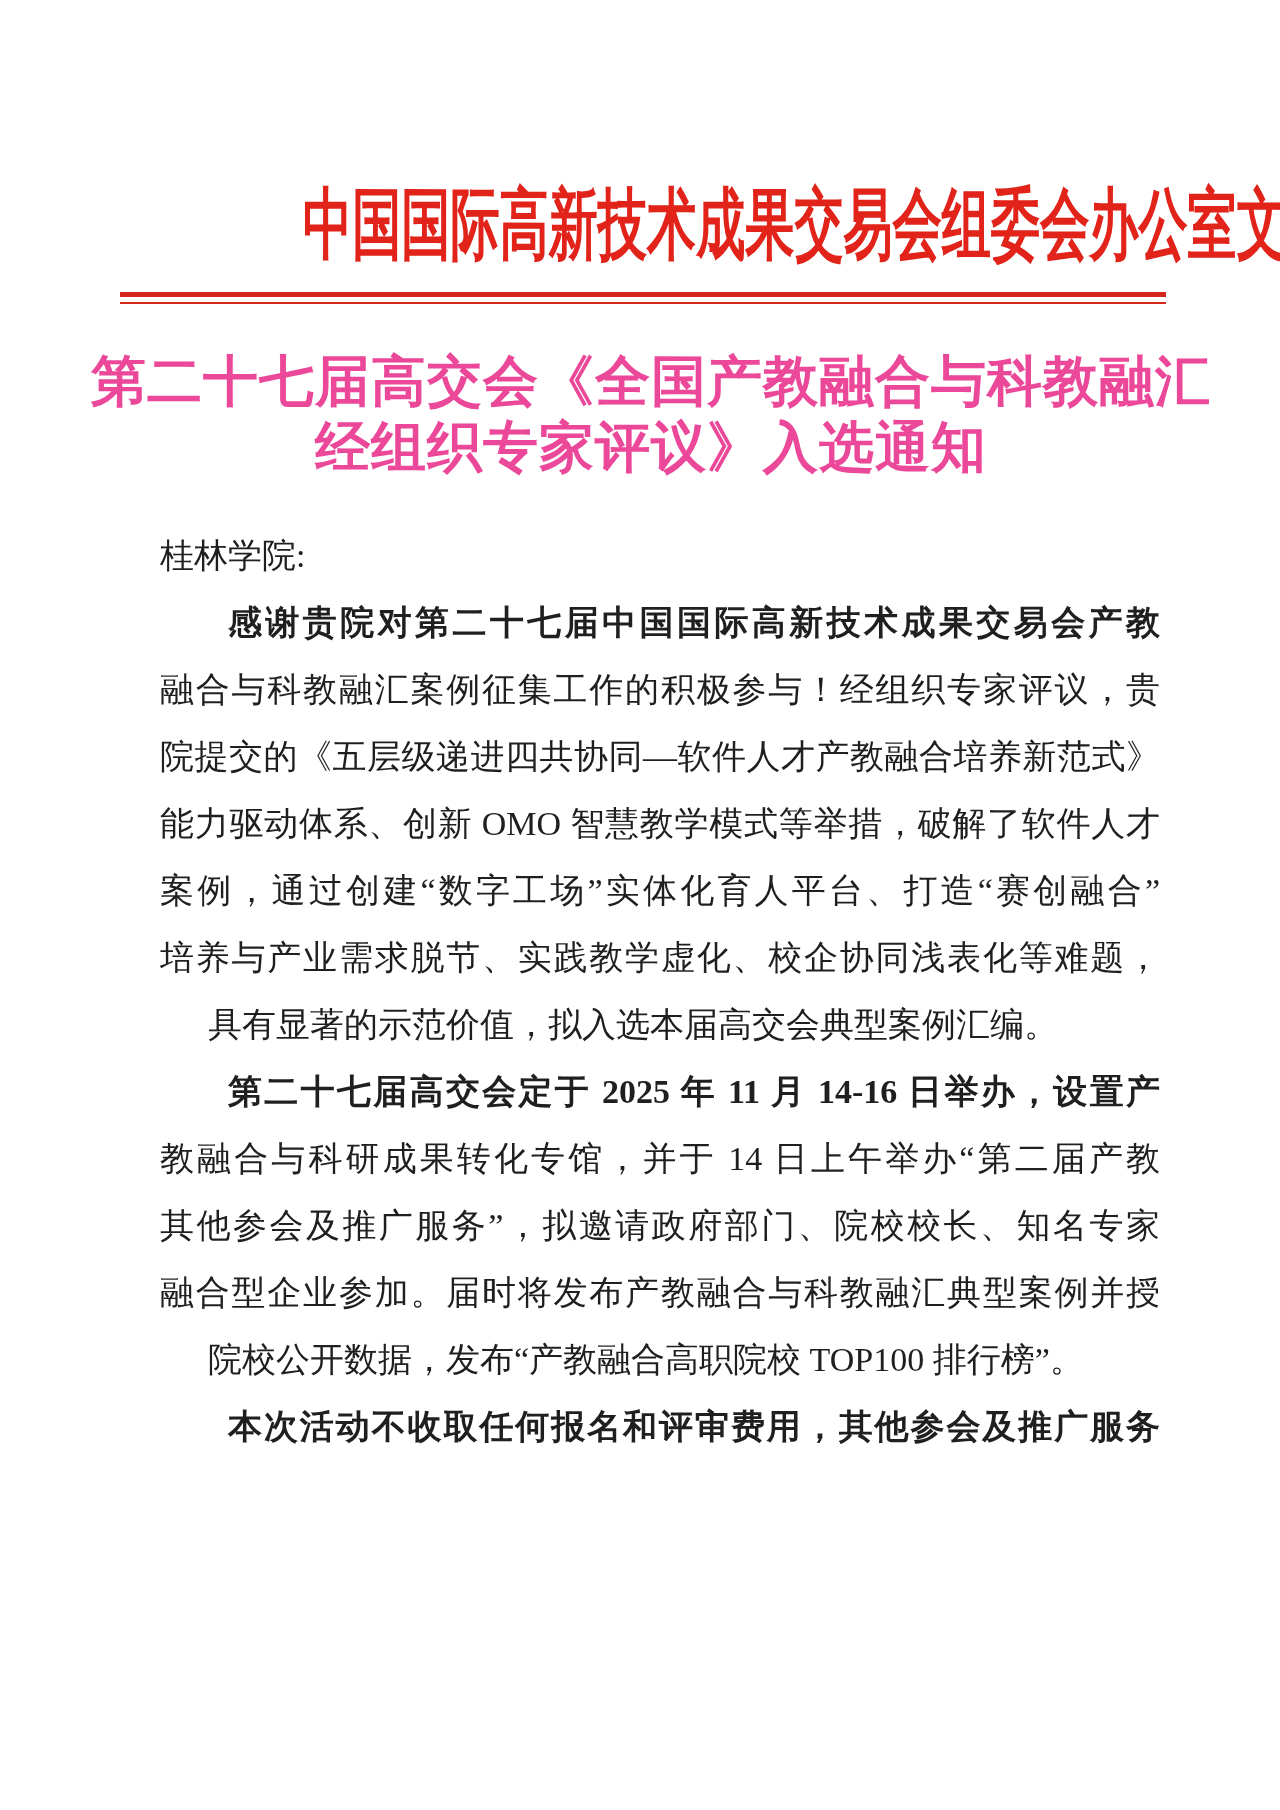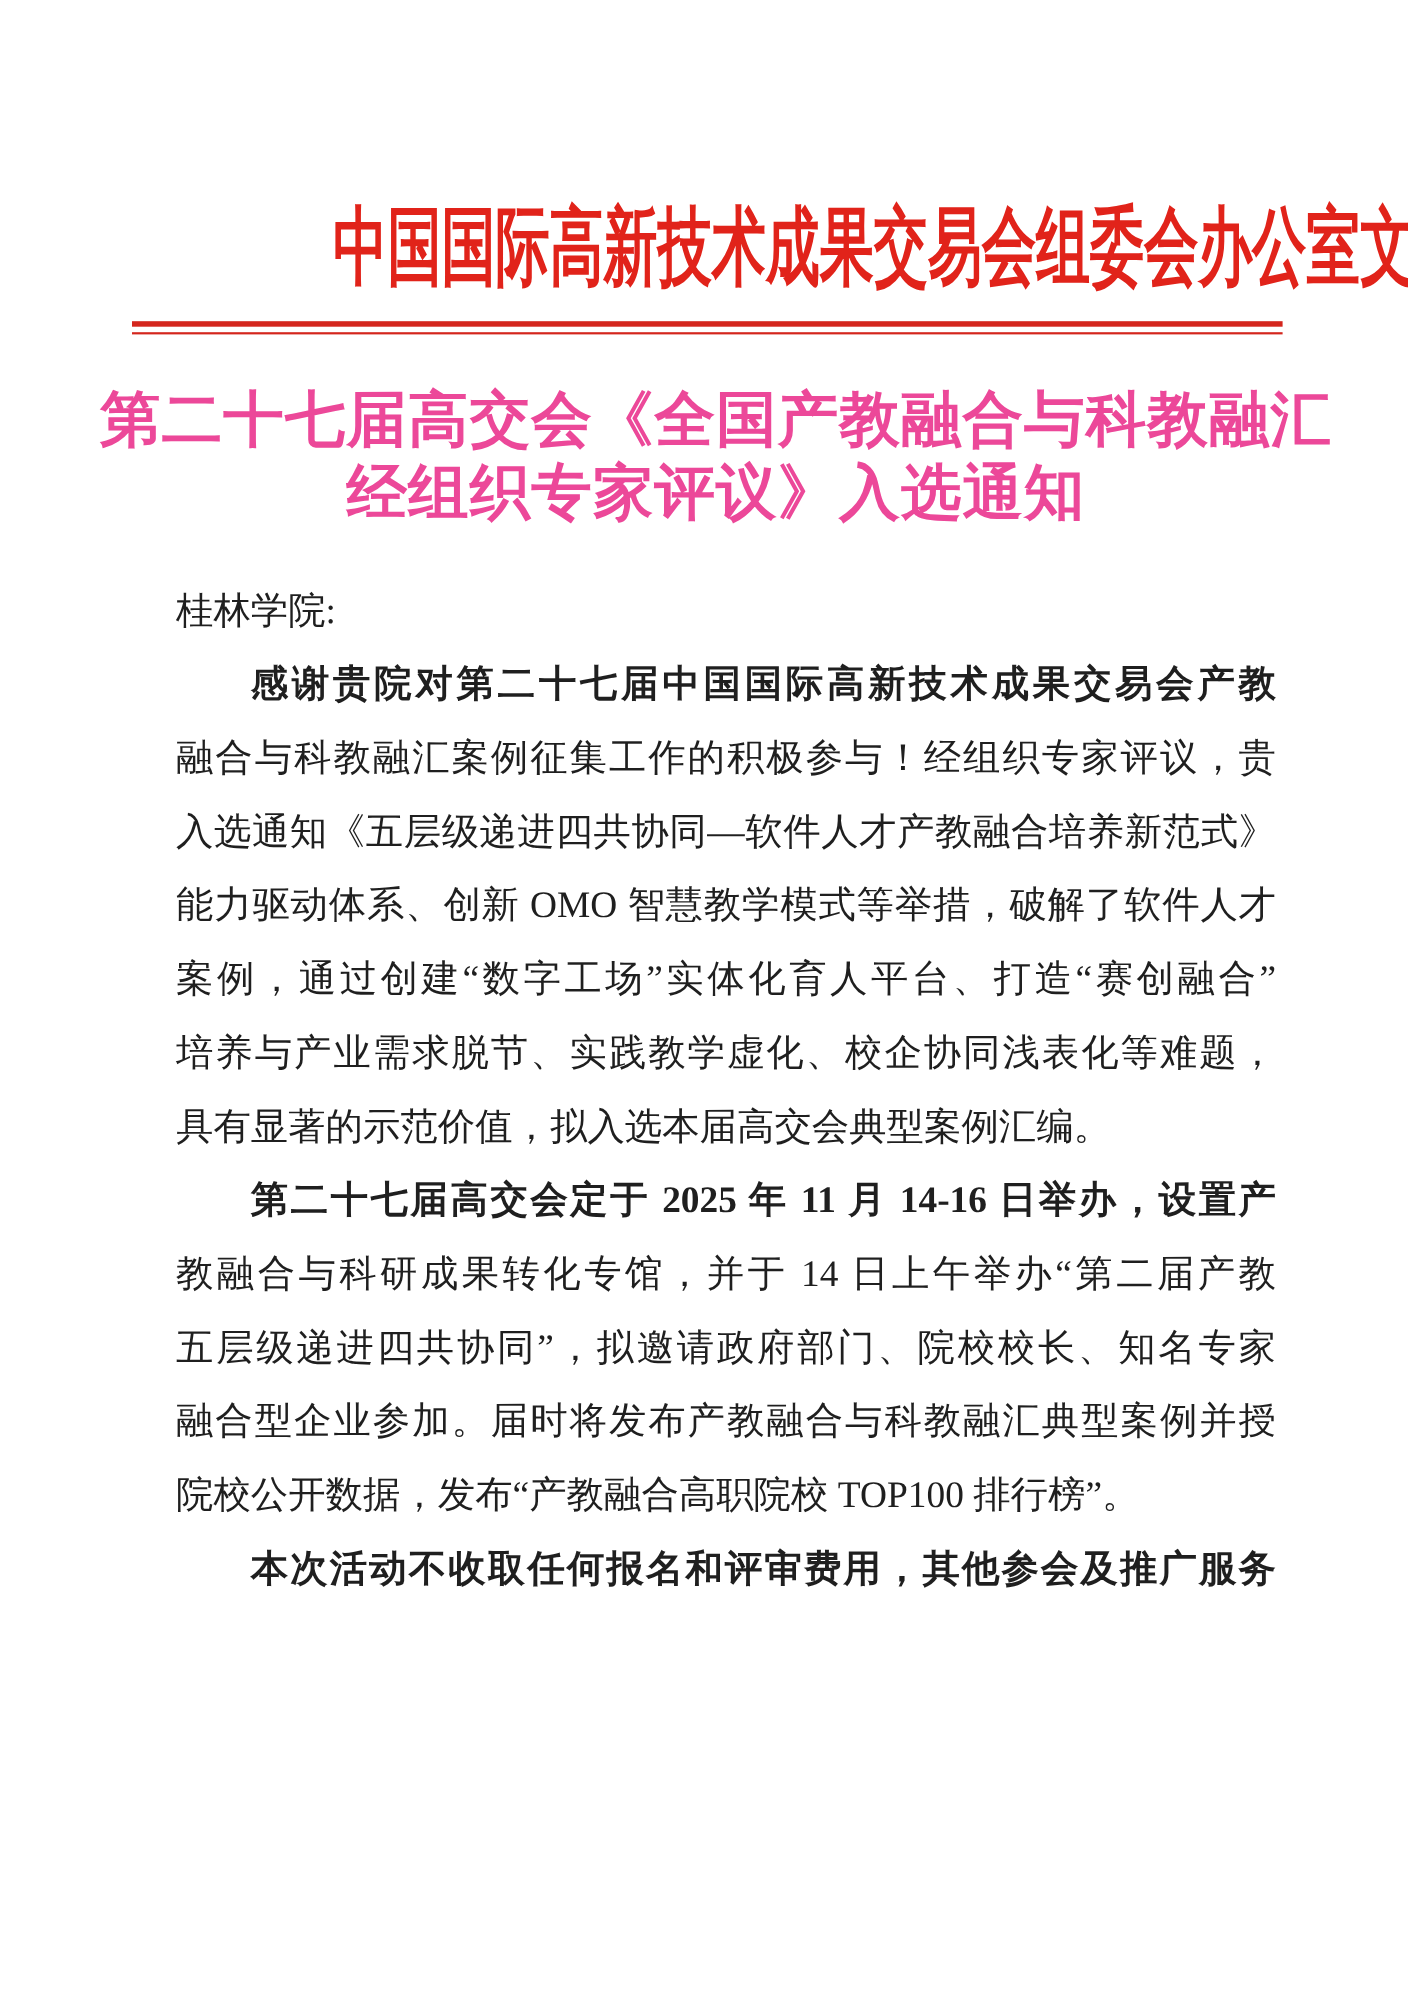--- a/index.html
+++ b/index.html
@@ -69,21 +69,21 @@
     line-height: 67px;
     color: #1f1f1f;
   }
   .bline {
     margin: 0;
     white-space: nowrap;
     text-align: justify;
     text-align-last: justify;
     text-justify: inter-character;
   }
-  .bline.end { text-align-last: left; }
+  .bline.end { text-align-last: left; margin-left: 48px; }
   .bline.ind { text-indent: 2em; font-weight: bold; }
   .salutation {
     margin: 0;
     text-align: left;
     text-align-last: left;
   }
 </style>
 </head>
 <body>
 
@@ -102,29 +102,29 @@
     <span class="t-line">第二十七届高交会《全国产教融合与科教融汇</span>
     <span class="t-line">经组织专家评议》入选通知</span>
   </h1>
 
   <div class="doc-body">
 
     <p class="salutation">桂林学院:</p>
 
     <p class="bline ind">感谢贵院对第二十七届中国国际高新技术成果交易会产教</p>
     <p class="bline">融合与科教融汇案例征集工作的积极参与！经组织专家评议，贵</p>
-    <p class="bline">入选通知《五层级递进四共协同—软件人才产教融合培养新范式》</p>
+    <p class="bline">院提交的《五层级递进四共协同—软件人才产教融合培养新范式》</p>
     <p class="bline">能力驱动体系、创新 OMO 智慧教学模式等举措，破解了软件人才</p>
     <p class="bline">案例，通过创建“数字工场”实体化育人平台、打造“赛创融合”</p>
     <p class="bline">培养与产业需求脱节、实践教学虚化、校企协同浅表化等难题，</p>
     <p class="bline end">具有显著的示范价值，拟入选本届高交会典型案例汇编。</p>
 
     <p class="bline ind">第二十七届高交会定于 2025 年 11 月 14-16 日举办，设置产</p>
     <p class="bline">教融合与科研成果转化专馆，并于 14 日上午举办“第二届产教</p>
-    <p class="bline">五层级递进四共协同”，拟邀请政府部门、院校校长、知名专家</p>
+    <p class="bline">其他参会及推广服务”，拟邀请政府部门、院校校长、知名专家</p>
     <p class="bline">融合型企业参加。届时将发布产教融合与科教融汇典型案例并授</p>
     <p class="bline end">院校公开数据，发布“产教融合高职院校 TOP100 排行榜”。</p>
 
     <p class="bline ind">本次活动不收取任何报名和评审费用，其他参会及推广服务</p>
 
   </div>
 
 </div>
 
 </body></html>

